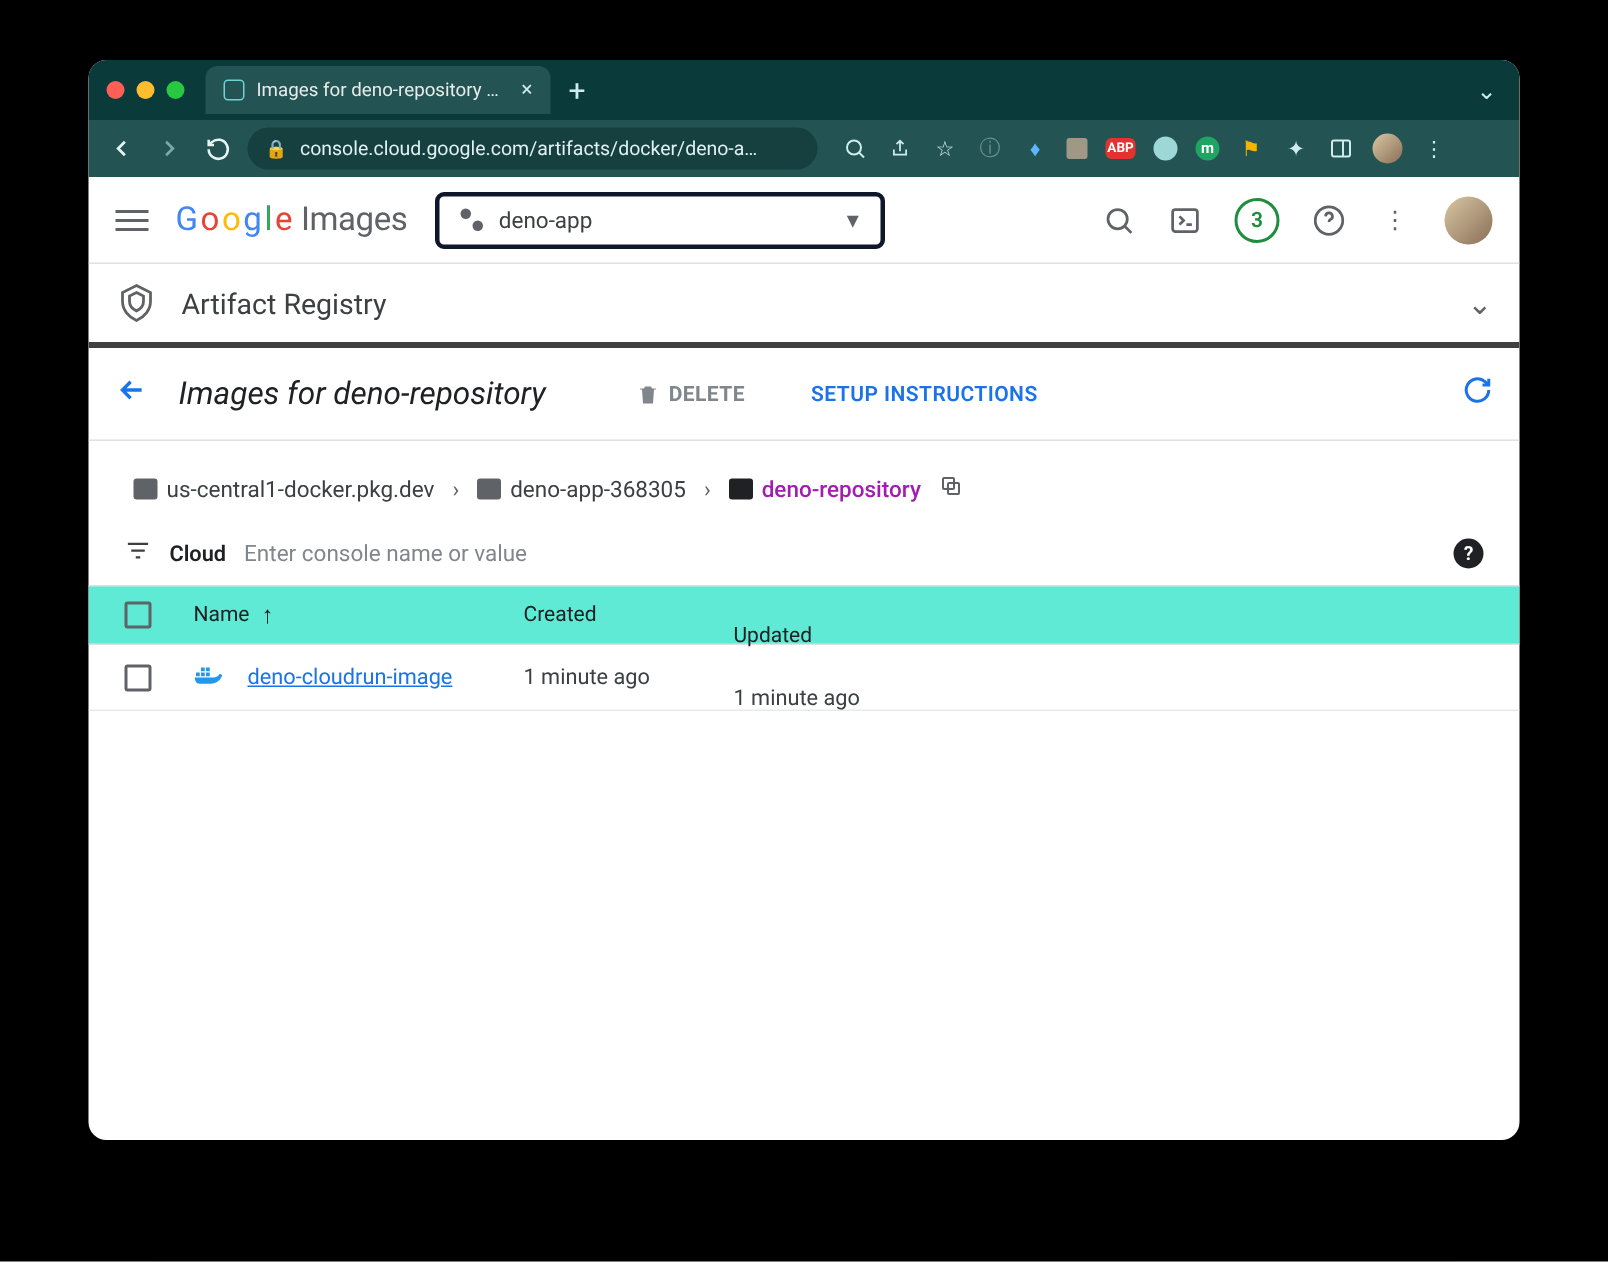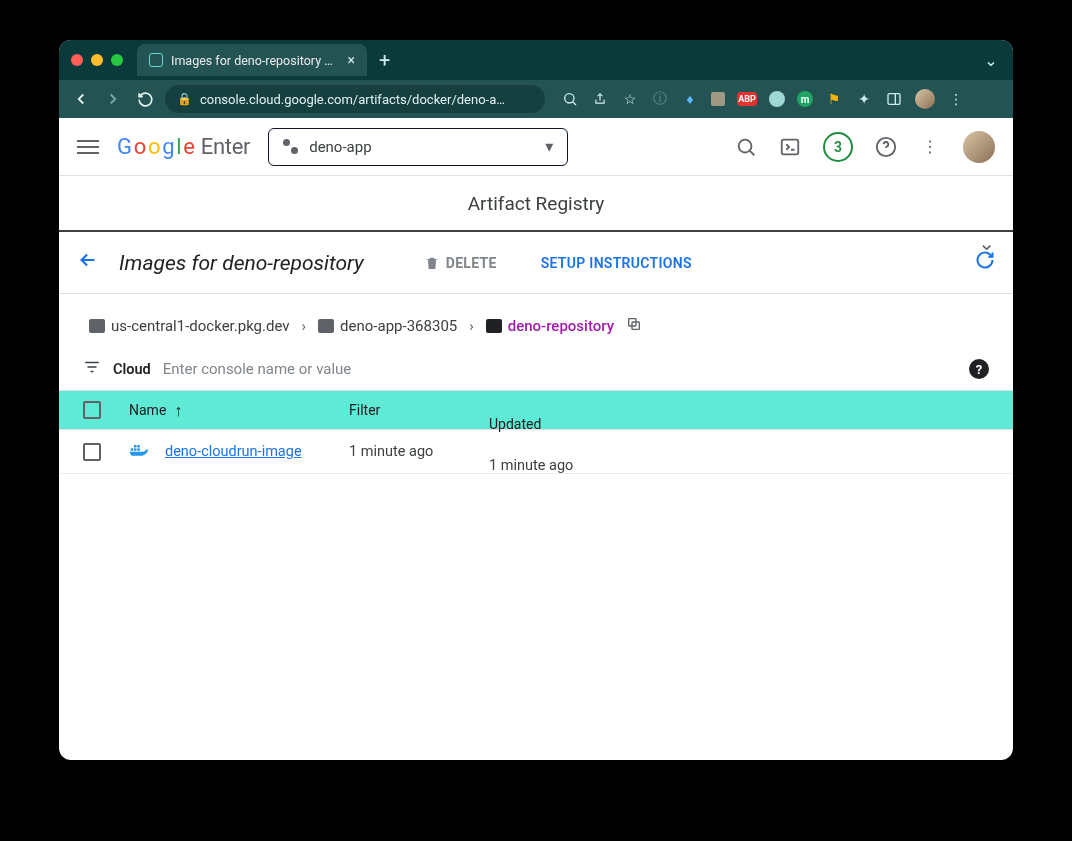--- a/index.html
+++ b/index.html
@@ -32,33 +32,33 @@
   .ai.avatar{ width:20px; height:20px; border-radius:50%; background:linear-gradient(135deg,#d9c6a5,#8a6f56); }
   .ai.diamond{ color:#5fb8ff; }
 
   
   .gcp-header { height:58px; border-bottom:1px solid #e0e0e0; display:flex; align-items:center; padding:0 18px; gap:18px; }
   .hamburger { width:22px; cursor:pointer; }
   .hamburger div{ height:2px; background:#5f6368; margin:4px 0; }
   .gcp-logo { font-size:22px; font-weight:400; letter-spacing:-.3px; display:flex; align-items:center; gap:2px; cursor:pointer; }
   .g-b{color:#4285F4;} .g-r{color:#EA4335;} .g-y{color:#FBBC05;} .g-g{color:#34A853;}
   .cloud-word{ color:#5f6368; margin-left:4px; }
-  .project-picker { display:flex; align-items:center; gap:10px; border:1px solid #0f172a; border-radius:6px; height:38px; padding:0 14px; min-width:300px; cursor:pointer; }
+  .project-picker { display:flex; align-items:center; gap:10px; border:3px solid #0f172a; border-radius:6px; height:38px; padding:0 14px; min-width:300px; cursor:pointer; }
   .pp-icon{ width:16px; height:16px; position:relative; }
   .pp-icon::before{content:'';position:absolute;width:7px;height:7px;background:#5f6368;border-radius:50%;left:0;top:0;}
   .pp-icon::after{content:'';position:absolute;width:7px;height:7px;background:#5f6368;border-radius:50%;left:8px;top:8px;}
   .pp-text{ font-size:15px; color:#3c4043; flex:1; }
   .pp-caret{ color:#5f6368; }
   .gcp-right{ margin-left:auto; display:flex; align-items:center; gap:22px; }
   .ico{ width:22px; height:22px; display:flex; align-items:center; justify-content:center; color:#5f6368; cursor:pointer; }
   .status-pill{ width:30px; height:30px; border:2px solid #1e8e3e; border-radius:50%; display:flex; align-items:center; justify-content:center; color:#1e8e3e; font-weight:600; font-size:14px; cursor:pointer; }
   .user-avatar{ width:32px; height:32px; border-radius:50%; background:linear-gradient(135deg,#d9c6a5,#8a6f56); cursor:pointer; }
 
   
-  .service-row{ height:56px; border-bottom:2px solid #404040; display:flex; align-items:center; padding:0 18px; gap:16px;flex-direction:column; }
+  .service-row{ height:56px; border-bottom:4px solid #404040; display:flex; align-items:center; padding:0 18px; gap:16px; }
   .service-icon{ width:28px; height:28px; color:#5f6368; }
   .service-name{ font-size:19px; color:#3c4043; }
   .service-row .expand{ margin-left:auto; color:#5f6368; cursor:pointer; font-size:20px; }
 
   
   .page-row{ height:62px; border-bottom:1px solid #e0e0e0; display:flex; align-items:center; padding:0 18px; gap:20px; }
   .back-arrow{ color:#1a73e8; font-size:22px; cursor:pointer; }
   .page-title{ font-size:21px; color:#202124;font-style:italic; }
   .action-delete{ display:flex; align-items:center; gap:6px; color:#80868b; font-weight:700; font-size:14px; letter-spacing:.3px; cursor:pointer; margin-left:40px; }
   .action-setup{ color:#1a73e8; font-weight:600; font-size:14px; letter-spacing:.3px; cursor:pointer; margin-left:24px; }
@@ -170,21 +170,21 @@
         <div></div>
         <div></div>
       </div>
     <div class="gcp-logo">
       <span class="g-b">G</span>
         <span class="g-r">o</span>
         <span class="g-y">o</span>
         <span class="g-b">g</span>
         <span class="g-g">l</span>
         <span class="g-r">e</span>
-      <span class="cloud-word">Enter</span>
+      <span class="cloud-word">Images</span>
     </div>
     <div class="project-picker">
       <span class="pp-icon"></span>
       <span class="pp-text">deno-app</span>
       <span class="pp-caret">▾</span>
     </div>
     <div class="gcp-right">
       <div class="ico">
         <svg width="22" height="22" viewBox="0 0 24 24" fill="none" stroke="currentColor" stroke-width="2">
             <circle cx="11" cy="11" r="7"></circle>
@@ -277,21 +277,21 @@
   </div>
 
   <div class="thead">
     <div class="cb">
         <div class="cbox"></div>
       </div>
     <div class="col-name">
       <span>Name</span>
       <span class="sort-arrow">↑</span>
     </div>
-    <div class="col-created">Filter</div>
+    <div class="col-created">Created</div>
     <div class="col-updated">Updated</div>
   </div>
   <div class="trow">
     <div class="cb">
         <div class="cbox"></div>
       </div>
     <div class="col-name">
       <span class="docker-ico">
         <svg width="20" height="16" viewBox="0 0 24 18" fill="currentColor">
             <rect x="2" y="7" width="3" height="3"></rect>

